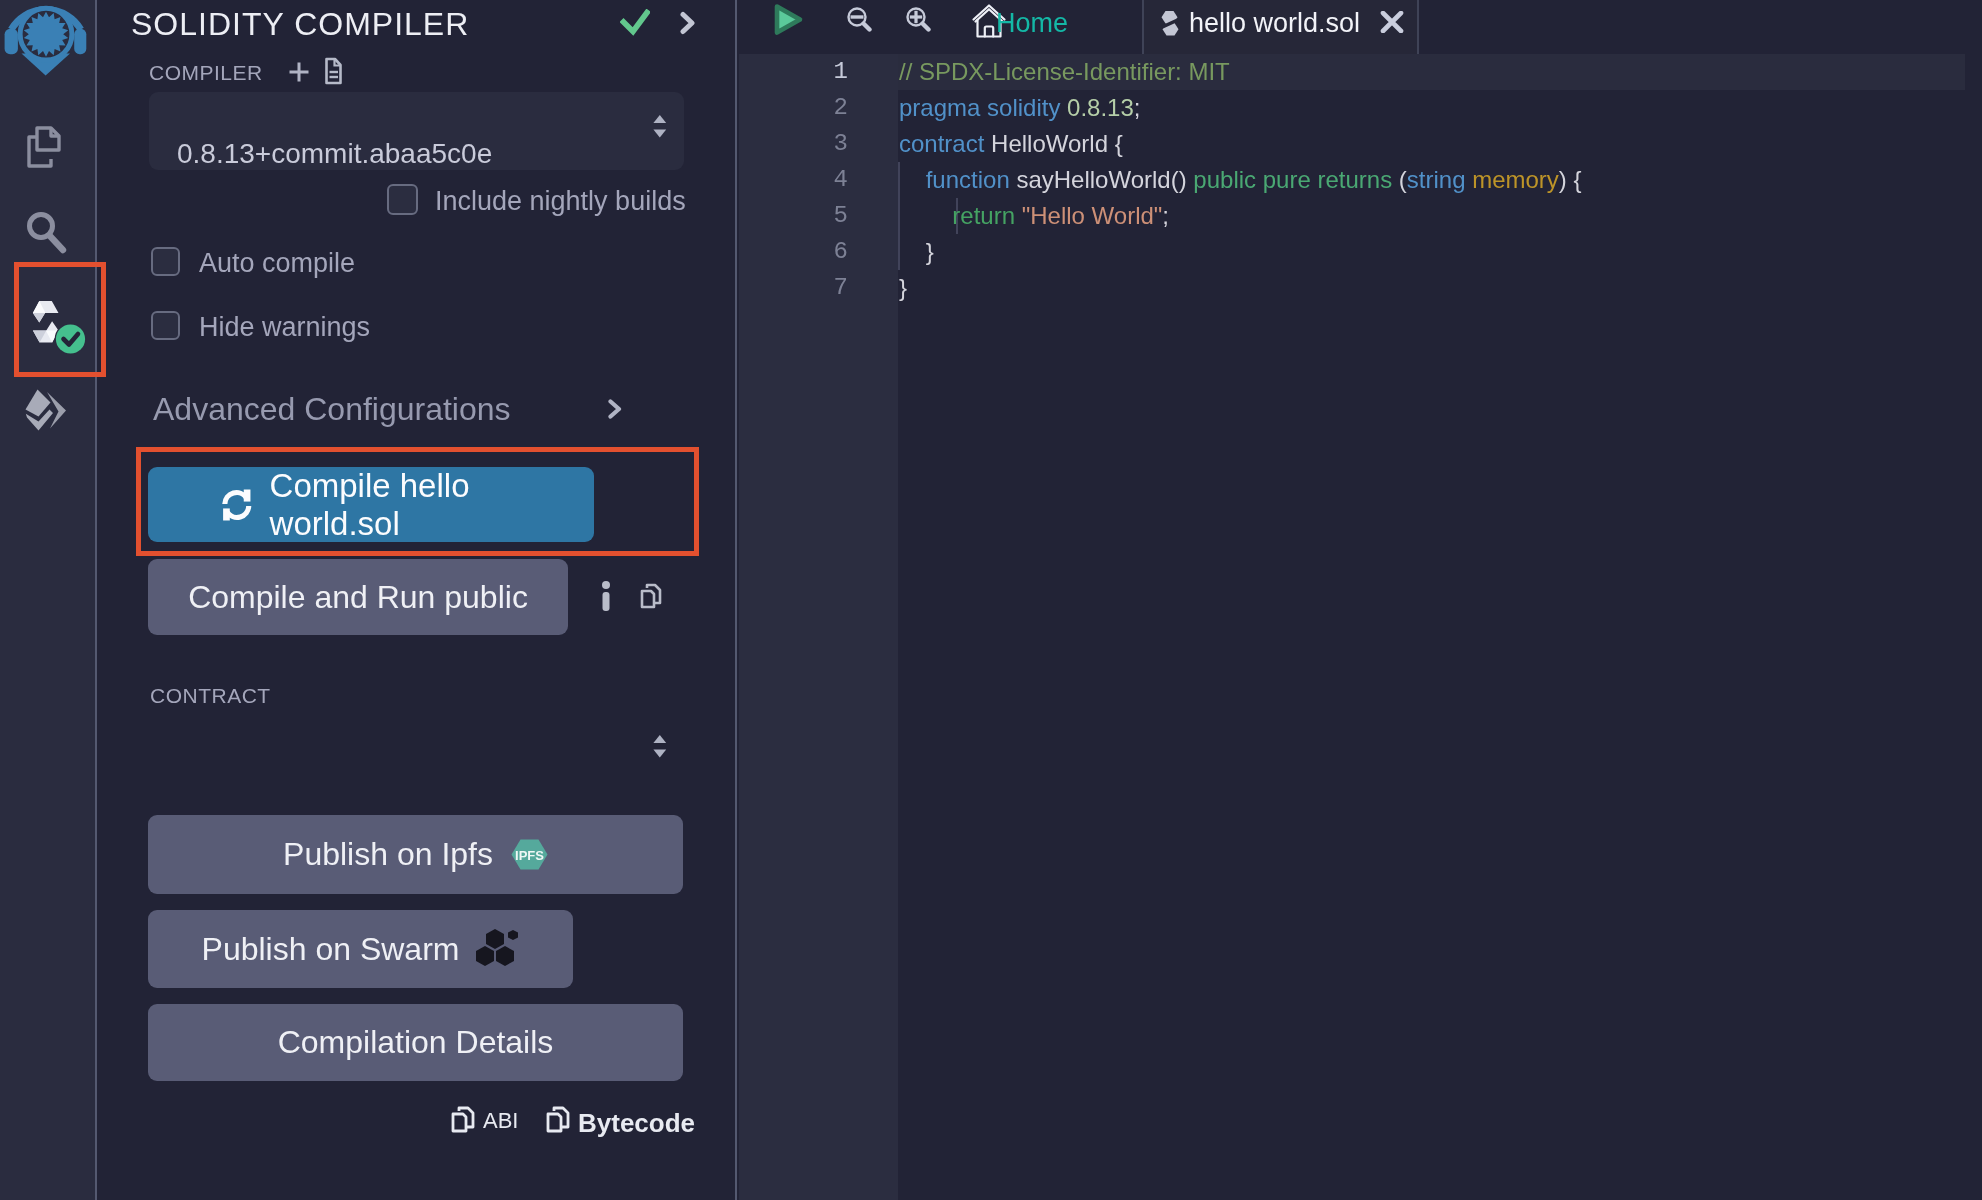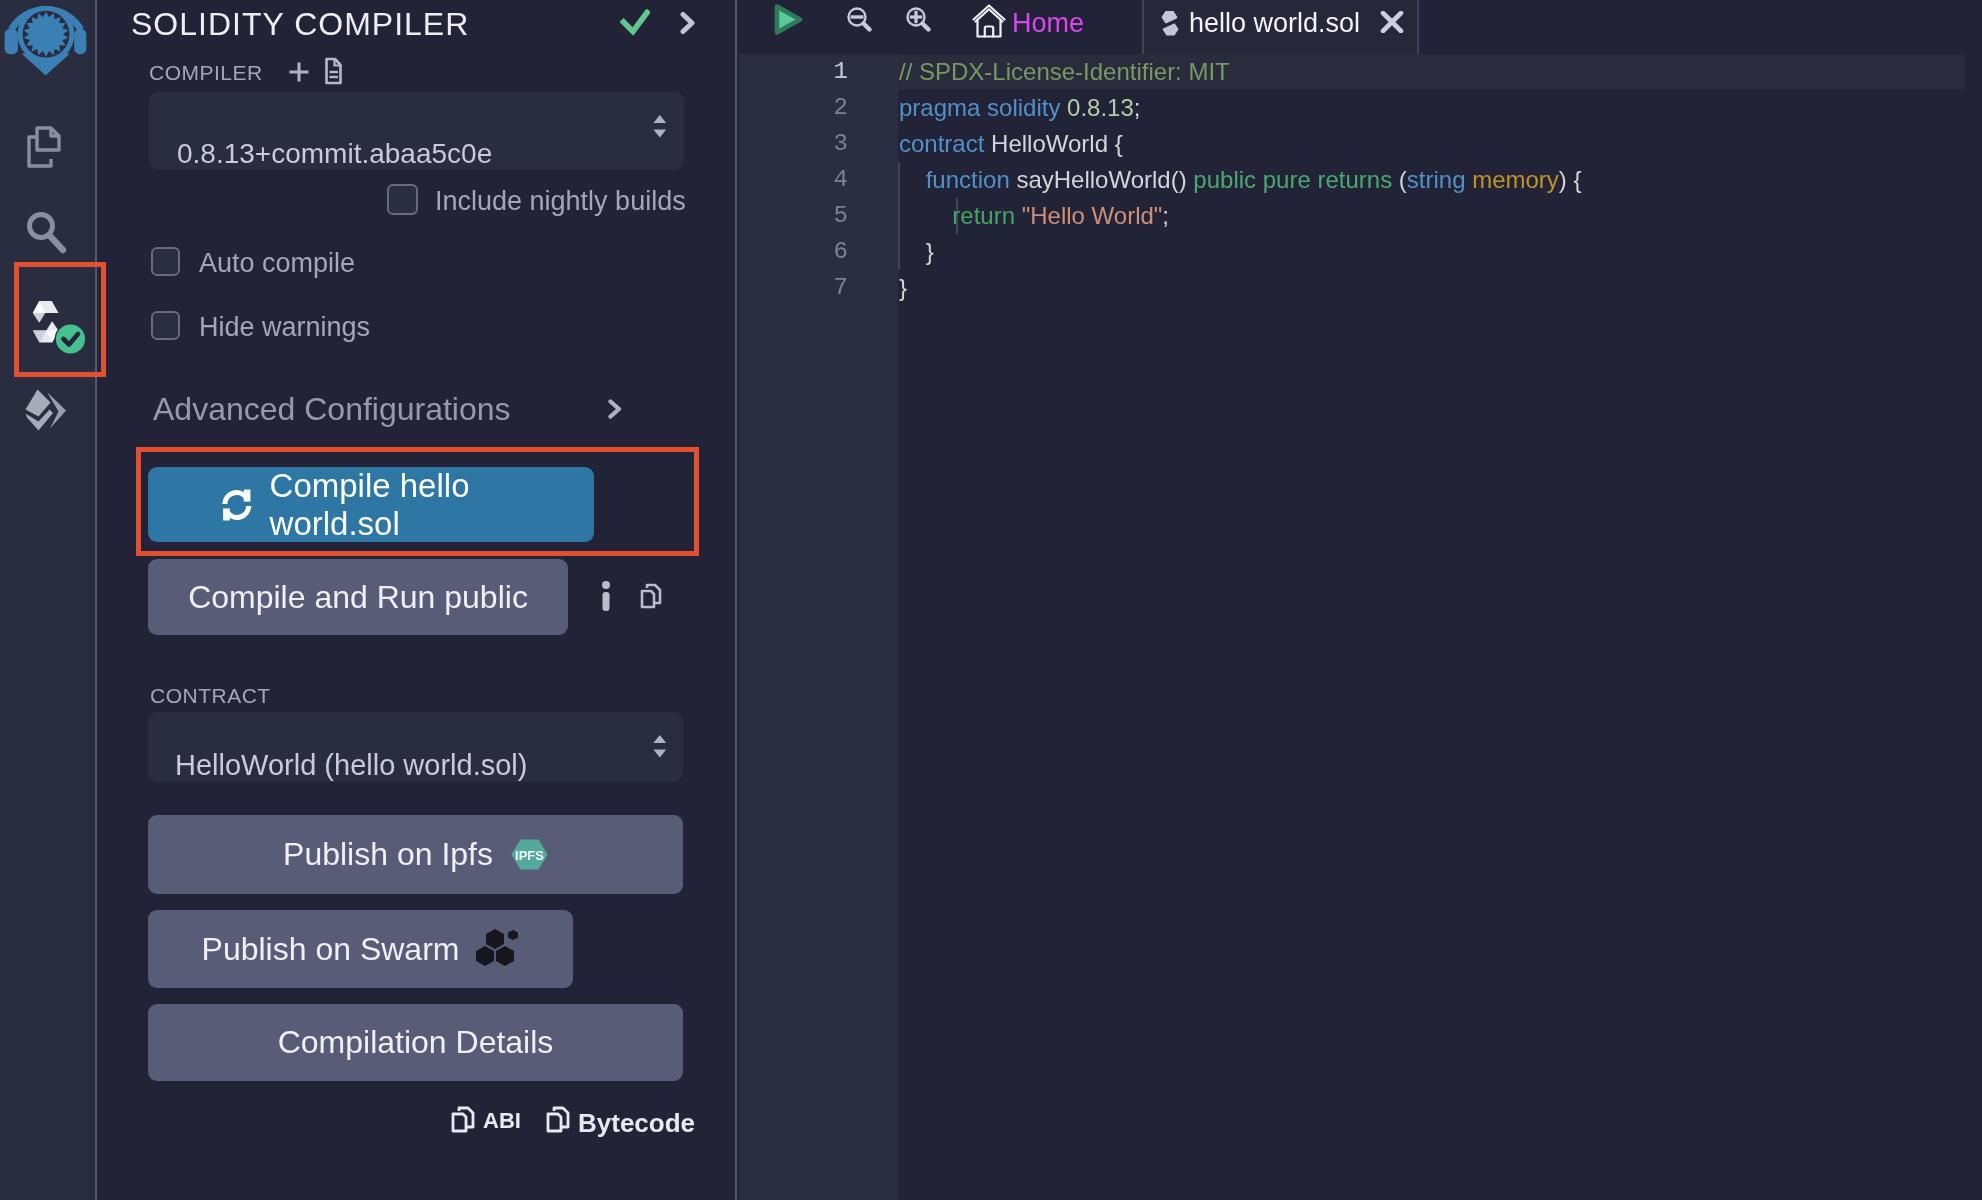--- a/index.html
+++ b/index.html
@@ -124,23 +124,20 @@
   </svg>
   <svg class="abs" style="left:541px;top:583px" width="22" height="26" viewBox="0 0 22 26">
     <g fill="none" stroke="#b9bcc9" stroke-width="2.6" stroke-linejoin="round">
       <path d="M7,5 v-3 h8 l5,5 v13 h-6"></path>
       <path d="M2,8 h9 l3,3 v13 h-12 Z"></path>
     </g>
   </svg>
 
   <div class="abs" style="left:51px;top:684px;font-size:21px;color:#a4a6bb;letter-spacing:.5px">CONTRACT</div>
 
-  <div class="sel abs" style="left:49px;top:712px;width:535px;height:70px">
-    <span style="margin-left:27px;font-size:29px">HelloWorld (hello world.sol)</span>
-  </div>
   <svg class="abs" style="left:554px;top:735px" width="14" height="24" viewBox="0 0 14 24">
     <polygon points="6.8,0 13.2,8 0.4,8" fill="#aeb2c3"></polygon>
     <polygon points="0.4,14.5 13.2,14.5 6.8,22.5" fill="#aeb2c3"></polygon>
   </svg>
 
   <div class="btn2 abs" style="left:49px;top:815px;width:535px;height:79px">
     <span>Publish on Ipfs</span>
     <svg style="margin-left:18px" width="37" height="31" viewBox="0 0 37 31">
       <polygon points="9.5,0.5 27.5,0.5 36.5,15.5 27.5,30.5 9.5,30.5 0.5,15.5" fill="#55a99c"></polygon>
       <text x="18.5" y="21" font-size="13" font-weight="bold" fill="#eef7f5" text-anchor="middle" font-family="Liberation Sans,sans-serif">IPFS</text>
@@ -158,21 +155,21 @@
     </svg>
   </div>
   <div class="btn2 abs" style="left:49px;top:1004px;width:535px;height:77px">Compilation Details</div>
 
   <svg class="abs" style="left:352px;top:1106px" width="24" height="28" viewBox="0 0 24 28">
     <g fill="none" stroke="#e8eaf1" stroke-width="2.8" stroke-linejoin="round">
       <path d="M8,5 v-3 h9 l5,5 v14 h-7"></path>
       <path d="M2,8 h10 l3,3 v14 h-13 Z"></path>
     </g>
   </svg>
-  <div class="abs" style="left:384px;top:1108px;font-size:22px;font-weight:bold;color:#e8eaf1">ABI</div>
+  <div class="abs" style="left:384px;top:1108px;font-size:22px;font-weight:normal;color:#e8eaf1">ABI</div>
   <svg class="abs" style="left:447px;top:1106px" width="24" height="28" viewBox="0 0 24 28">
     <g fill="none" stroke="#e8eaf1" stroke-width="2.8" stroke-linejoin="round">
       <path d="M8,5 v-3 h9 l5,5 v14 h-7"></path>
       <path d="M2,8 h10 l3,3 v14 h-13 Z"></path>
     </g>
   </svg>
   <div class="abs" style="left:479px;top:1108px;font-size:26px;font-weight:bold;color:#e8eaf1">Bytecode</div>
 </div>
 
 <div class="abs" id="editor" style="left:735px;top:0;width:1247px;height:1200px;background:#222336;border-left:2px solid #545970">
@@ -197,21 +194,21 @@
       <line x1="11" y1="4.8" x2="11" y2="17.2" stroke="#c6cad9" stroke-width="3.2"></line>
     </svg>
     <svg class="abs" style="left:232px;top:4px" width="36" height="34" viewBox="0 0 36 34">
       <g fill="none" stroke="#eef0f7" stroke-width="2.2" stroke-linejoin="round" stroke-linecap="round">
         <path d="M2.5,15.5 L18,1.5 L33.5,15.5"></path>
         <path d="M4.5,17.5 L18,5.2 L31.5,17.5"></path>
         <path d="M6.5,15.8 V32.5 H29.5 V15.8"></path>
         <path d="M13.8,32.5 v-8.5 q0,-1.5 1.5,-1.5 h5.4 q1.5,0 1.5,1.5 v8.5"></path>
       </g>
     </svg>
-    <div class="abs" style="left:273px;top:8px;font-size:27px;color:#d946ef">Home</div>
+    <div class="abs" style="left:257px;top:8px;font-size:27px;color:#14b8a6">Home</div>
 
     <div class="abs" style="left:403px;top:0;width:277px;height:54px;background:#262738;border-left:2px solid #3f4357;border-right:2px solid #3f4357"></div>
     <svg class="abs" style="left:422px;top:11px" width="18" height="25" viewBox="0 0 18 25">
       <polygon points="4.5,0 12.5,0 16.5,6.2 12.5,12.4 4.5,12.4 0.5,6.2" fill="#c3c6d4"></polygon>
       <polygon points="5.5,12.1 13.5,12.1 17.5,18.3 13.5,24.5 5.5,24.5 1.5,18.3" fill="#c3c6d4"></polygon>
       <line x1="-1" y1="17" x2="19" y2="8" stroke="#262738" stroke-width="3.4"></line>
     </svg>
     <div class="abs" style="left:450px;top:8px;font-size:27px;color:#f2f3f8">hello world.sol</div>
     <svg class="abs" style="left:641px;top:11px" width="24" height="22" viewBox="0 0 24 22">
       <path d="M3,2 L21,20 M21,2 L3,20" stroke="#c9cddd" stroke-width="4.6" stroke-linecap="round"></path>

